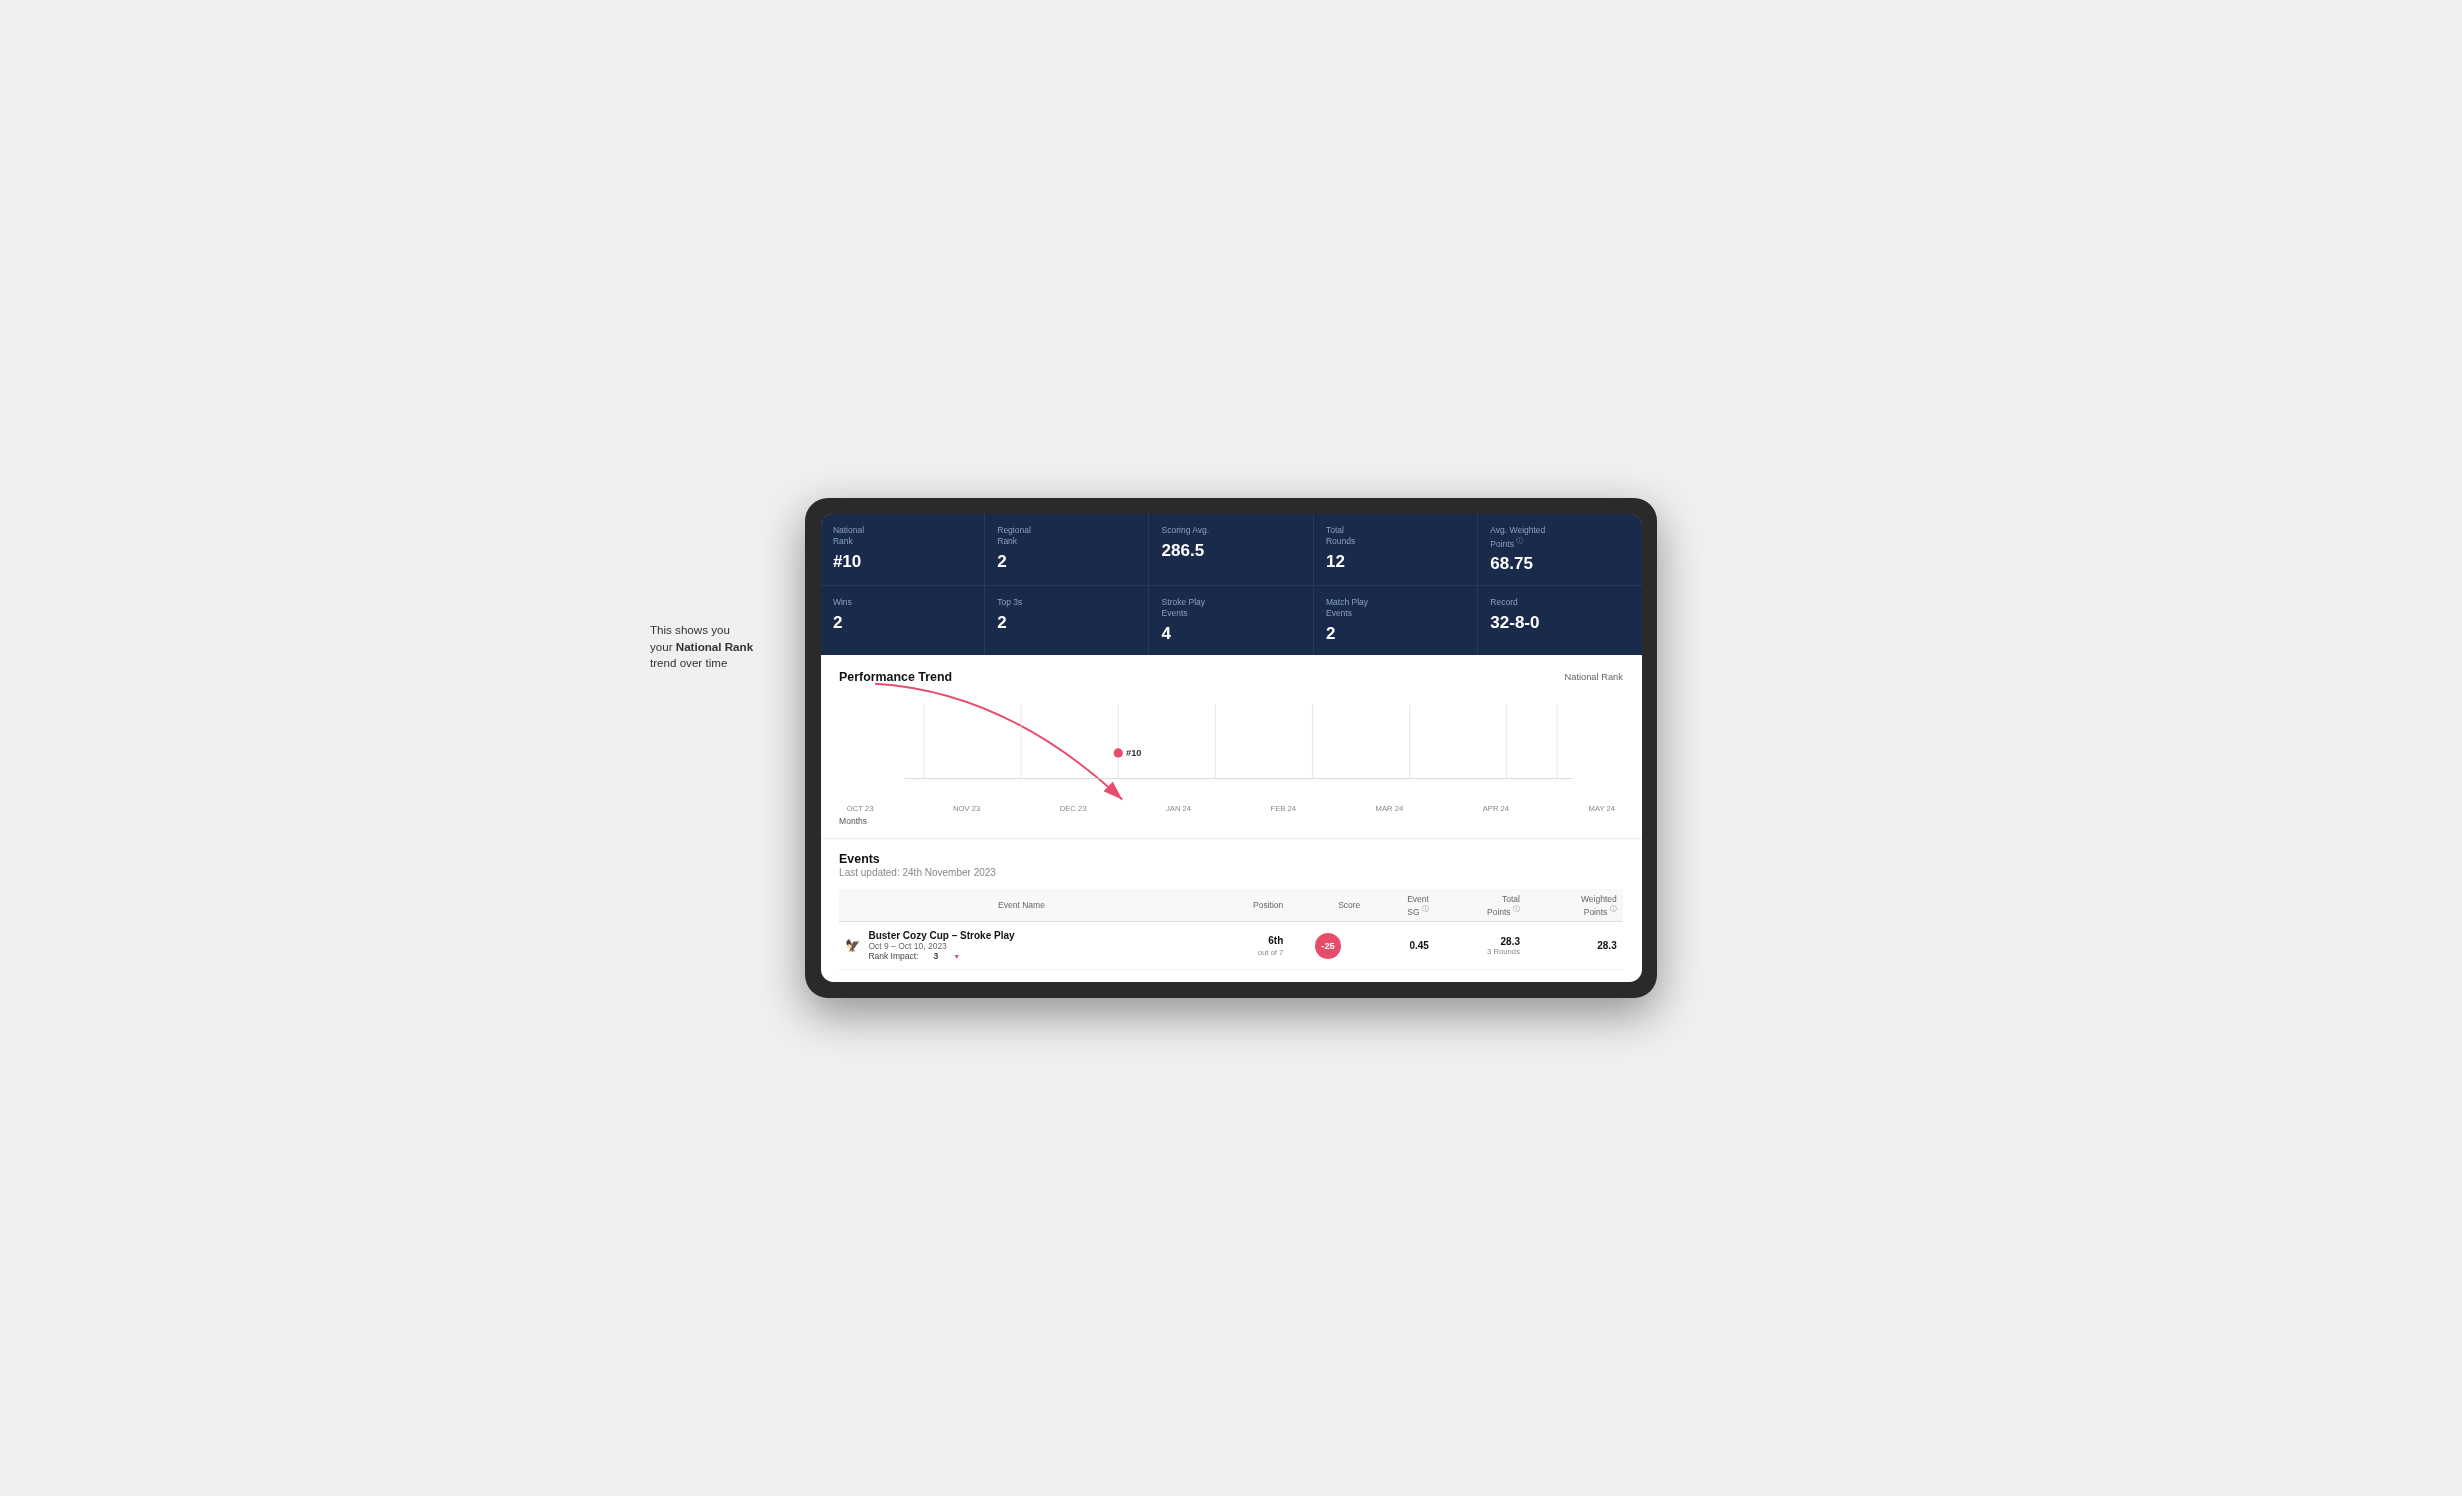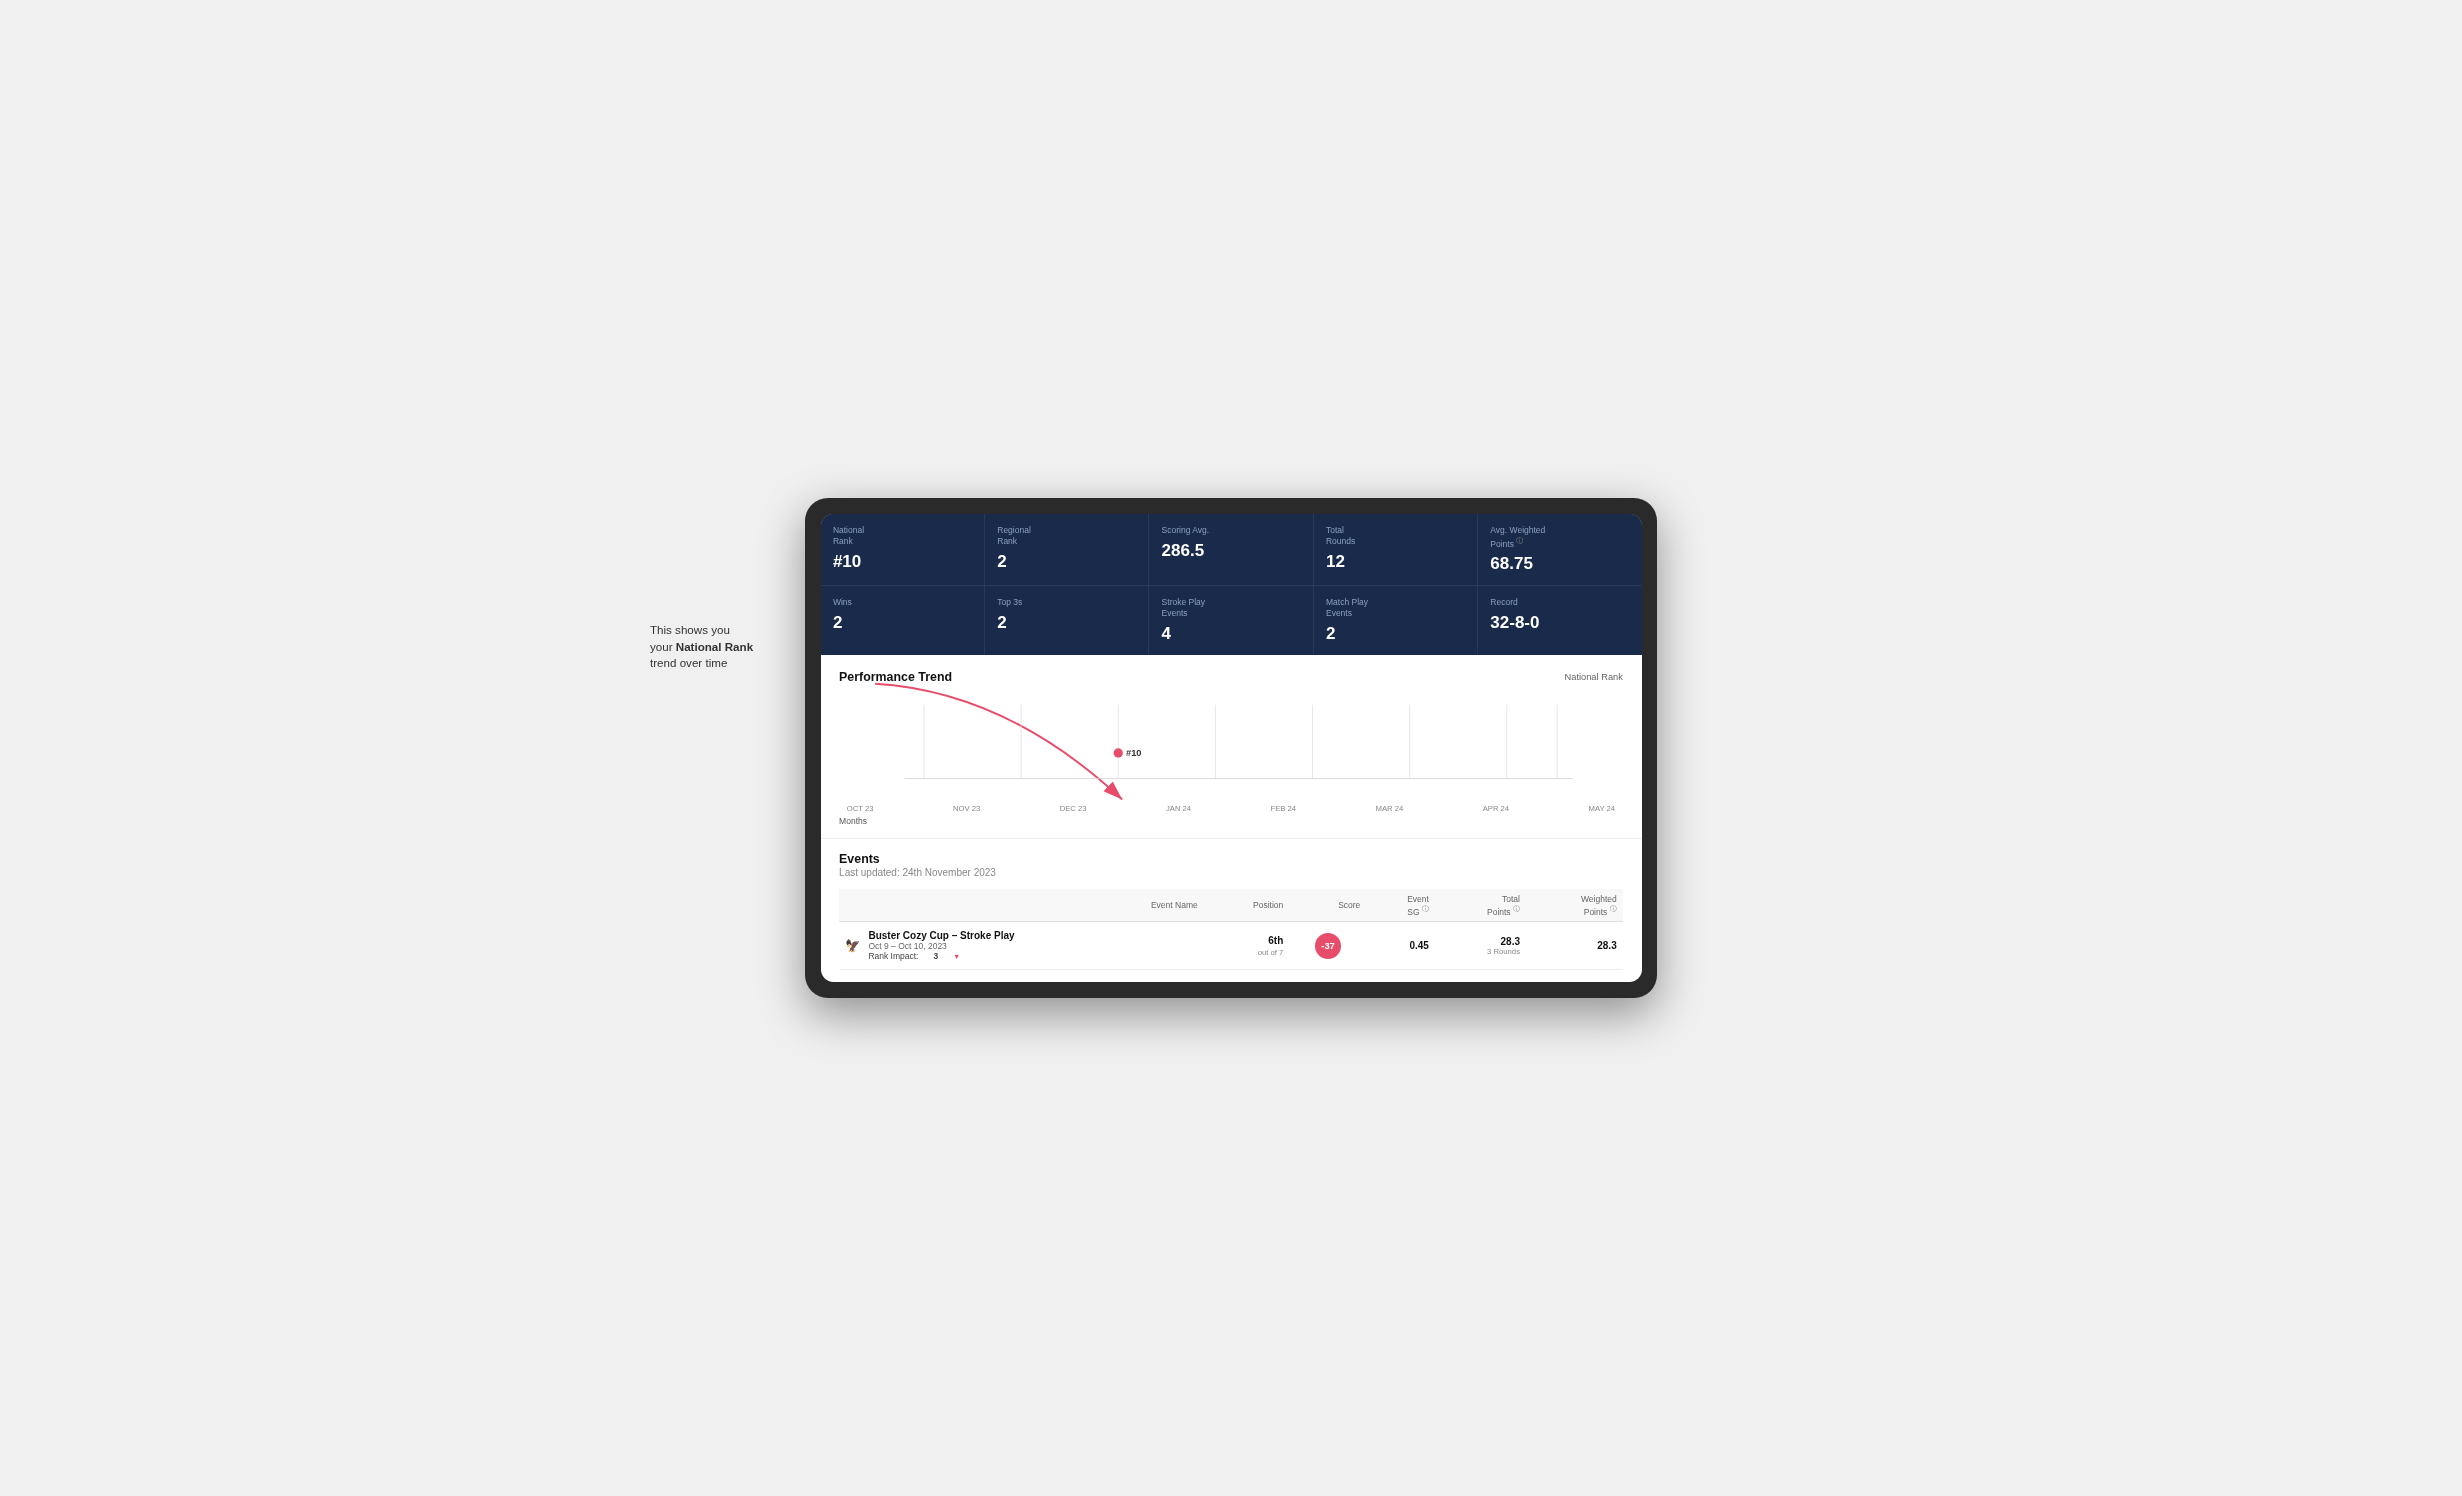--- a/index.html
+++ b/index.html
@@ -157,21 +157,21 @@
 
     .events-table {
       width: 100%;
       border-collapse: collapse;
     }
 
     .events-table th {
       font-size: 8.5px;
       color: #666;
       font-weight: 500;
-      text-align: right;
+      text-align: center;
       padding: 4.6px 6.2px;
       border-bottom: 0.8px solid #e0e0e0;
       background: #f8f8f8;
     }
 
     .events-table th.right {
       text-align: right;
     }
 
     .events-table td {
@@ -397,21 +397,21 @@
                     <div class="event-rank-impact">
                       Rank Impact: <span class="rank-impact-num">3</span> <span class="rank-arrow">▼</span>
                     </div>
                   </div>
                 </div>
               </td>
               <td class="position-cell">
                 6th<br><span class="position-sub">out of 7</span>
               </td>
               <td style="text-align:center;">
-                <div class="score-badge">-37</div>
+                <div class="score-badge">-25</div>
               </td>
               <td class="num-cell">0.45</td>
               <td class="num-cell">
                 28.3<span class="num-sub">3 Rounds</span>
               </td>
               <td class="num-cell">28.3</td>
             </tr>
           </tbody>
         </table>
       </div>

